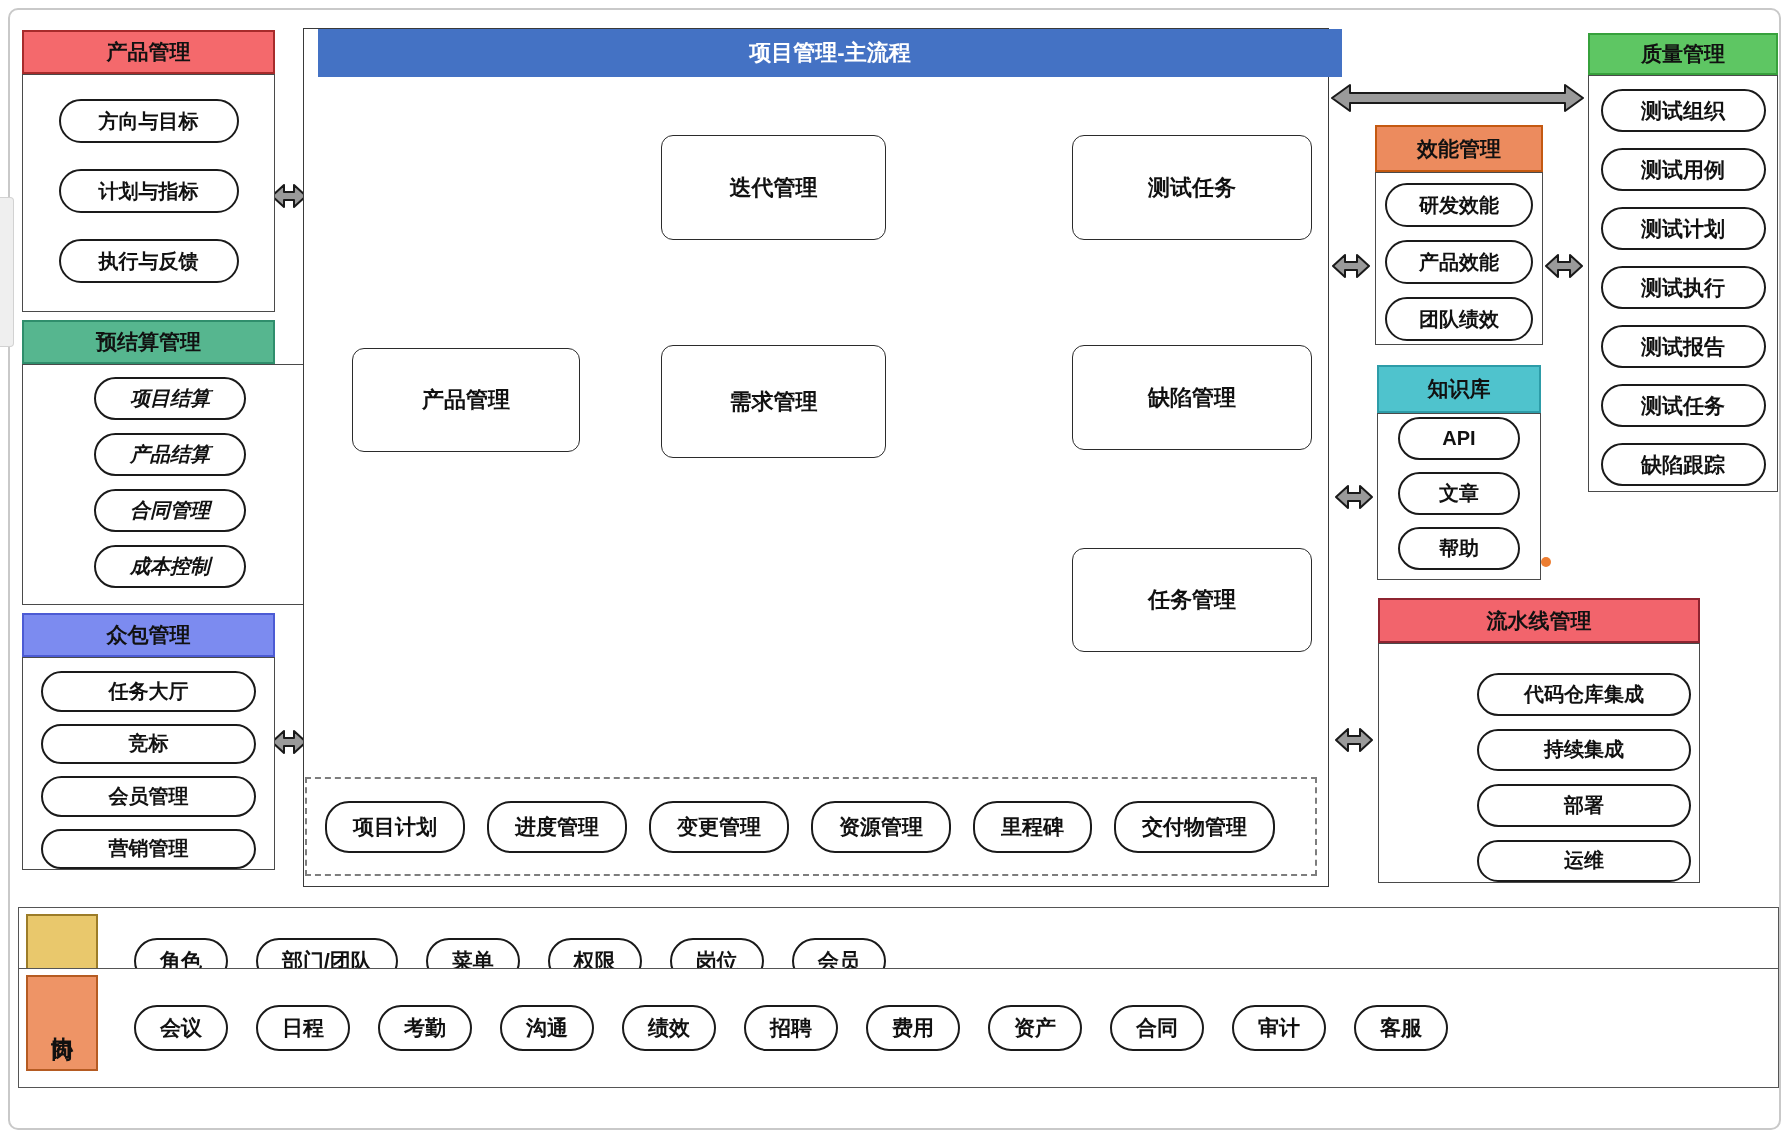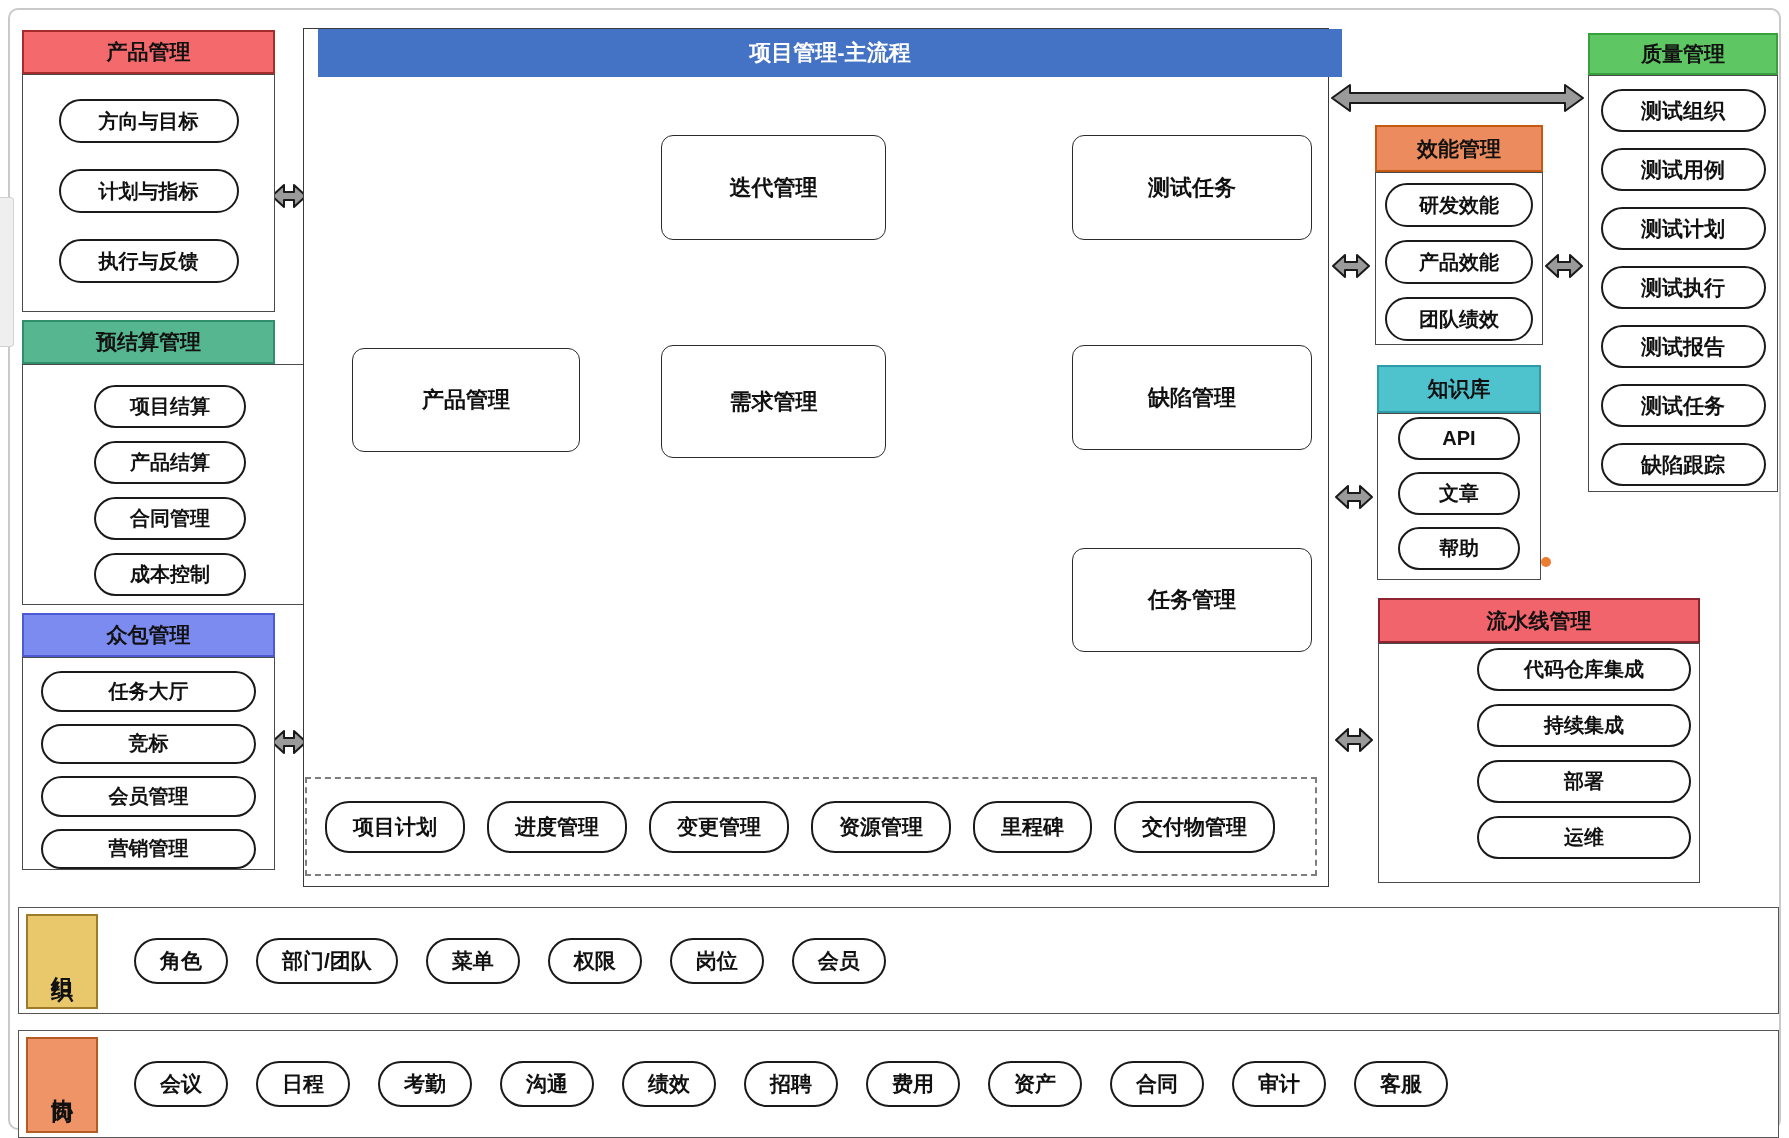--- a/index.html
+++ b/index.html
@@ -19,21 +19,21 @@
         display:flex;align-items:center;justify-content:center;font-weight:700;font-size:20px;white-space:nowrap;}
 
   
   .g-product{left:22px;top:30px;width:253px;height:282px;}
   .g-product .ghead{height:44px;}
   .g-product .gbody{top:44px;width:253px;height:238px;padding-top:24px;gap:26px;}
   .g-product .pill{width:180px;height:44px;}
 
   .g-budget{left:22px;top:320px;width:253px;height:285px;text-align:right;}
   .g-budget .ghead{height:44px;}
-  .g-budget .gbody{top:44px;width:296px;height:241px;padding-top:20px;gap:13px;}
+  .g-budget .gbody{top:44px;width:296px;height:241px;padding-top:12px;gap:13px;font-style:italic;}
   .g-budget .pill{width:152px;height:43px;}
 
   .g-crowd{left:22px;top:613px;width:253px;height:272px;}
   .g-crowd .ghead{height:44px;}
   .g-crowd .gbody{top:44px;width:253px;height:213px;padding-top:13px;gap:12px;}
   .g-crowd .pill{width:215px;height:42px;}
 
   
   .g-main{left:303px;top:28px;width:1024px;height:857px;border:1.5px solid #3a3a3a;background:#fff;}
   .g-main .ghead{height:48px;border:none;font-size:22px;color:#fff;margin-left:14px;}
@@ -56,32 +56,32 @@
   .g-efficiency .gbody{top:47px;width:168px;height:173px;padding-top:10px;gap:13px;}
   .g-efficiency .pill{width:148px;height:44px;}
 
   .g-knowledge{left:1377px;top:365px;width:164px;height:215px;}
   .g-knowledge .ghead{height:48px;}
   .g-knowledge .gbody{top:48px;width:164px;height:167px;padding-top:3px;gap:12px;}
   .g-knowledge .pill{width:122px;height:43px;}
 
   .g-pipeline{left:1378px;top:598px;width:322px;height:285px;}
   .g-pipeline .ghead{height:45px;}
-  .g-pipeline .gbody{top:45px;width:322px;height:240px;padding-top:4px;gap:13px;align-items:flex-end;padding-right:8px;}
+  .g-pipeline .gbody{top:45px;width:322px;height:240px;padding-top:29px;gap:13px;align-items:flex-end;padding-right:8px;}
   .g-pipeline .pill{width:214px;height:43px;}
 
   .g-quality{left:1588px;top:33px;width:190px;height:459px;}
   .g-quality .ghead{height:42px;}
   .g-quality .gbody{top:42px;width:190px;height:417px;padding-top:13px;gap:16px;}
   .g-quality .pill{width:165px;height:43px;font-size:21px;}
 
   
   .band{position:absolute;left:18px;width:1761px;box-sizing:border-box;border:1.5px solid #555;background:#fff;}
   .band-org{top:907px;height:107px;}
-  .band-collab{top:1030px;height:108px;text-align:center;}
+  .band-collab{top:968px;height:120px;text-align:center;}
   .band-label{position:absolute;left:7px;top:6px;width:72px;box-sizing:border-box;border:2px solid #000;
               display:flex;align-items:center;justify-content:center;font-weight:700;font-size:22px;
               writing-mode:vertical-rl;text-orientation:upright;letter-spacing:4px;}
   .band-org .band-label{height:95px;}
   .band-collab .band-label{height:96px;}
   .band-pills{position:absolute;left:115px;top:0;height:100%;display:flex;align-items:center;gap:28px;}
   .band-pills .pill{height:46px;padding:0 24px;font-size:21px;border-radius:23px;}
 
   .orange-dot{position:absolute;left:1541px;top:557px;width:10px;height:10px;border-radius:50%;background:#ED7D31;}
 </style>

